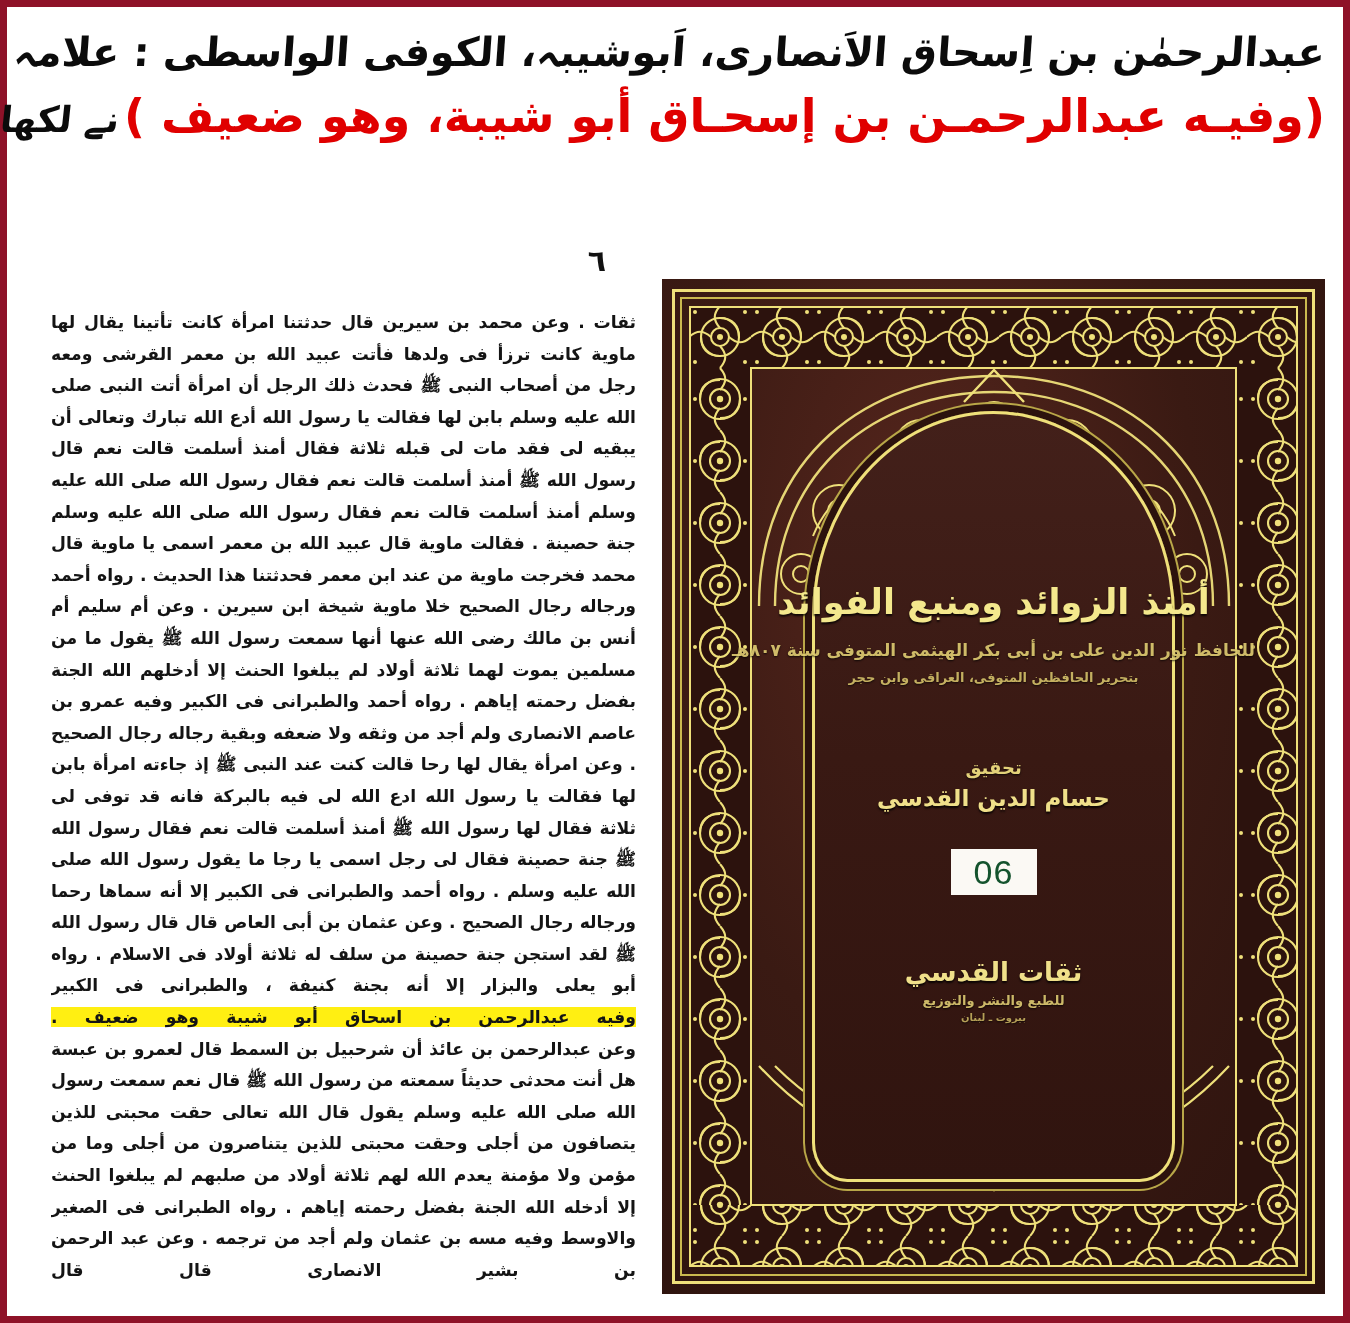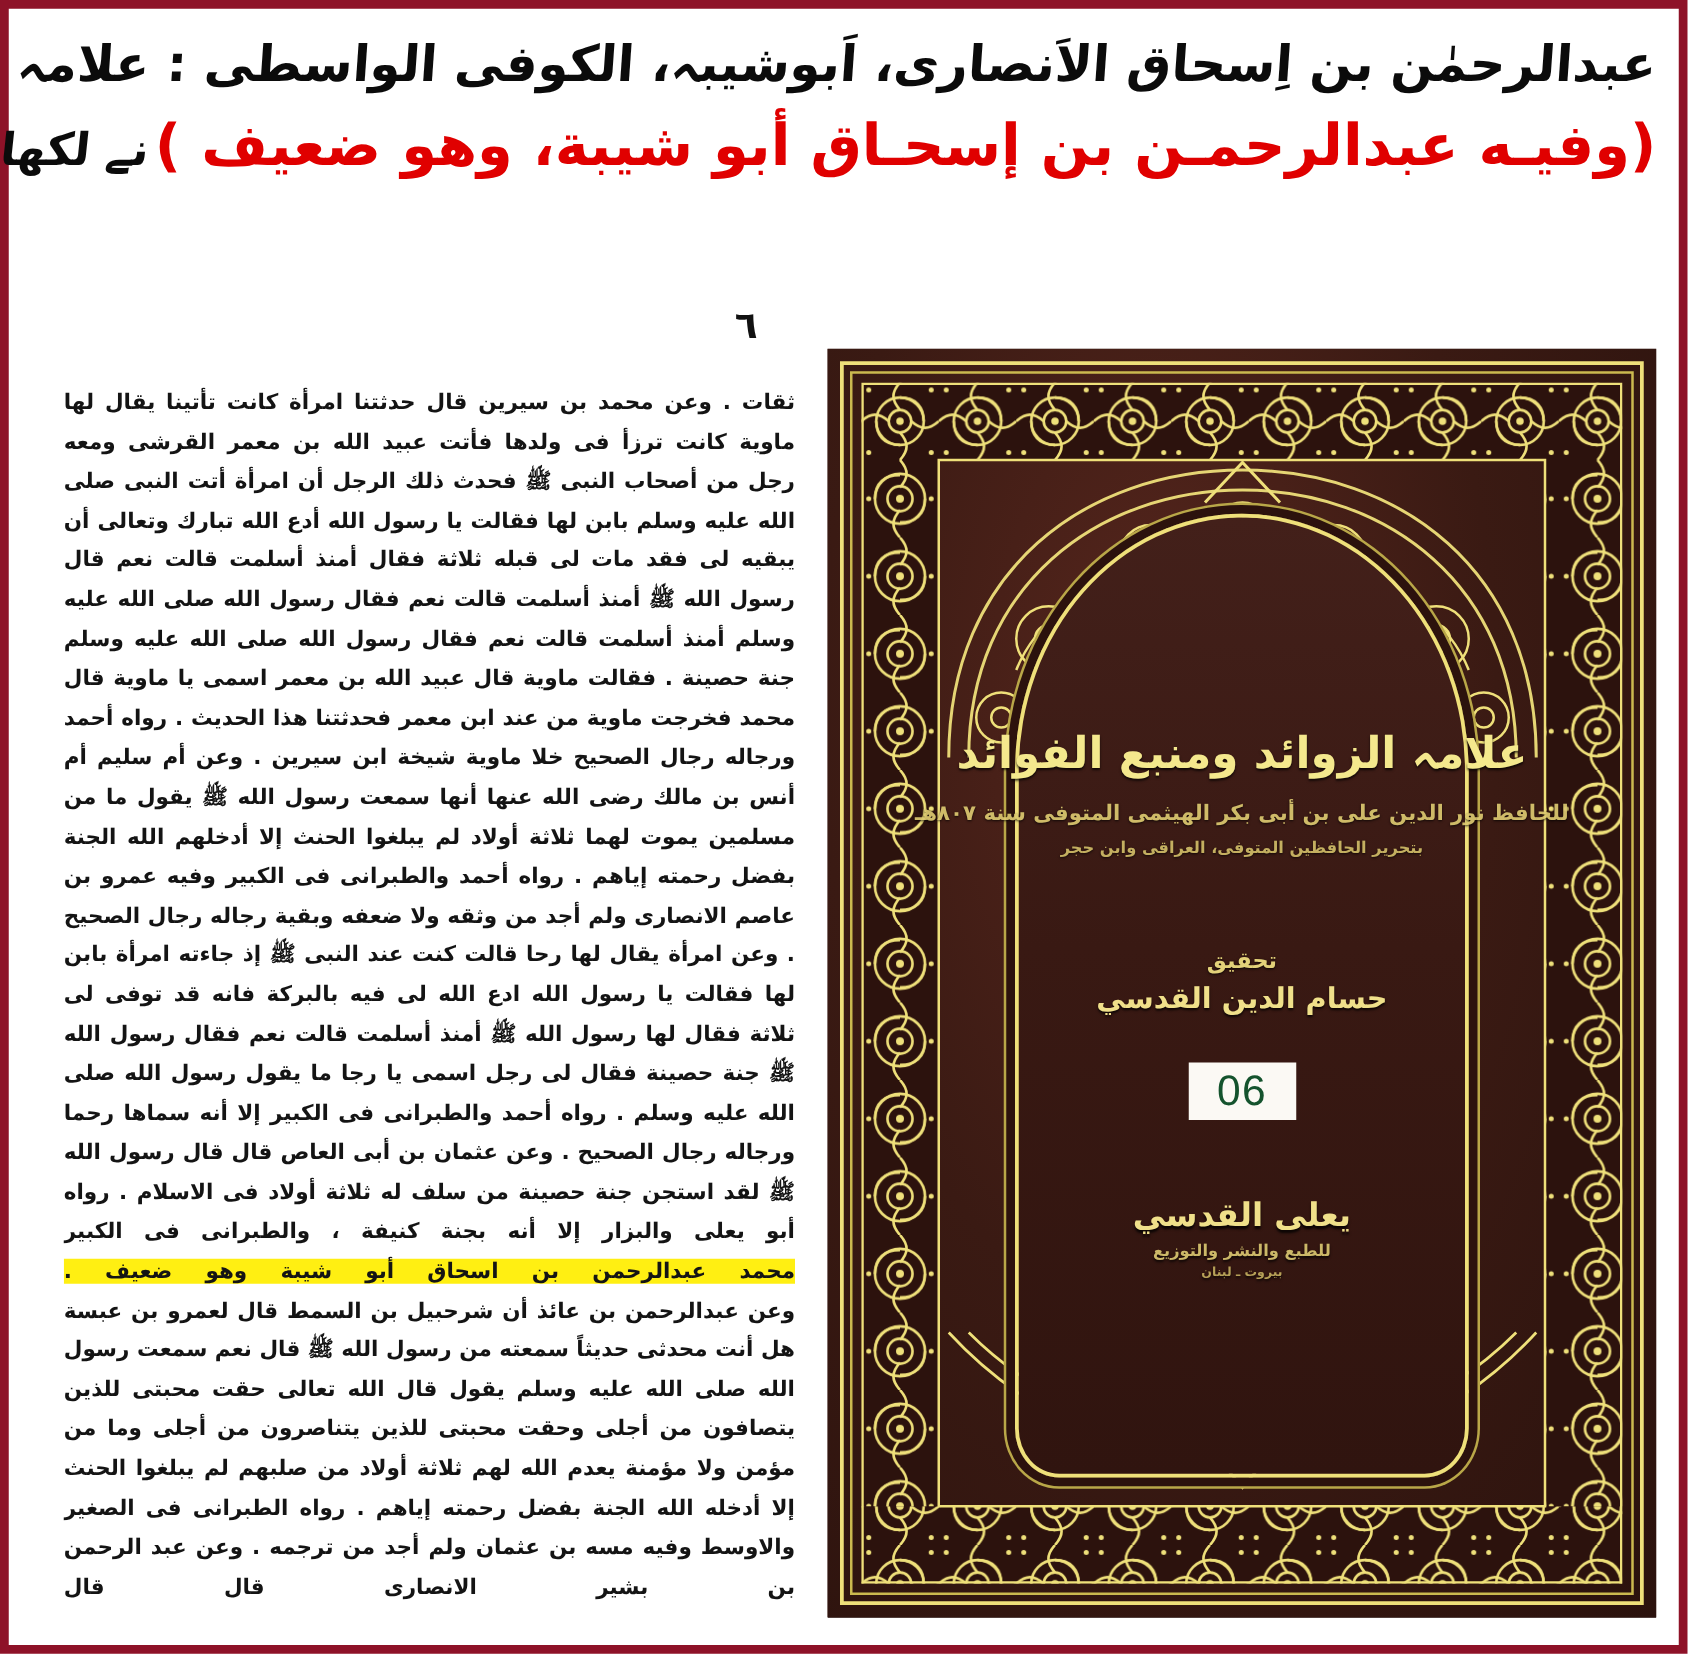--- a/index.html
+++ b/index.html
@@ -187,21 +187,21 @@
     <div class="hdr-red-wrap">
       <span class="hdr-red">(وفيـه عبدالرحمـن بن إسحـاق أبو شيبة، وهو ضعيف )</span>
       <span class="hdr-red-prefix">نے لکھا:</span>
     </div>
   </div>
 
   <div class="folio">٦</div>
 
   <div class="textcol">
     <p>ثقات . وعن محمد بن سيرين قال حدثتنا امرأة كانت تأتينا يقال لها ماوية كانت ترزأ فى ولدها فأتت عبيد الله بن معمر القرشى ومعه رجل من أصحاب النبى ﷺ فحدث ذلك الرجل أن امرأة أتت النبى صلى الله عليه وسلم بابن لها فقالت يا رسول الله أدع الله تبارك وتعالى أن يبقيه لى فقد مات لى قبله ثلاثة فقال أمنذ أسلمت قالت نعم قال رسول الله ﷺ أمنذ أسلمت قالت نعم فقال رسول الله صلى الله عليه وسلم أمنذ أسلمت قالت نعم فقال رسول الله صلى الله عليه وسلم جنة حصينة . فقالت ماوية قال عبيد الله بن معمر اسمى يا ماوية قال محمد فخرجت ماوية من عند ابن معمر فحدثتنا هذا الحديث . رواه أحمد ورجاله رجال الصحيح خلا ماوية شيخة ابن سيرين . وعن أم سليم أم أنس بن مالك رضى الله عنها أنها سمعت رسول الله ﷺ يقول ما من مسلمين يموت لهما ثلاثة أولاد لم يبلغوا الحنث إلا أدخلهم الله الجنة بفضل رحمته إياهم . رواه أحمد والطبرانى فى الكبير وفيه عمرو بن عاصم الانصارى ولم أجد من وثقه ولا ضعفه وبقية رجاله رجال الصحيح . وعن امرأة يقال لها رحا قالت كنت عند النبى ﷺ إذ جاءته امرأة بابن لها فقالت يا رسول الله ادع الله لى فيه بالبركة فانه قد توفى لى ثلاثة فقال لها رسول الله ﷺ أمنذ أسلمت قالت نعم فقال رسول الله ﷺ جنة حصينة فقال لى رجل اسمى يا رجا ما يقول رسول الله صلى الله عليه وسلم . رواه أحمد والطبرانى فى الكبير إلا أنه سماها رحما ورجاله رجال الصحيح . وعن عثمان بن أبى العاص قال قال رسول الله ﷺ لقد استجن جنة حصينة من سلف له ثلاثة أولاد فى الاسلام . رواه أبو يعلى والبزار إلا أنه بجنة كنيفة ، والطبرانى فى الكبير</p>
-    <p><span class="hl">محمد عبدالرحمن بن اسحاق أبو شيبة وهو ضعيف .</span></p>
+    <p><span class="hl">وفيه عبدالرحمن بن اسحاق أبو شيبة وهو ضعيف .</span></p>
     <p>وعن عبدالرحمن بن عائذ أن شرحبيل بن السمط قال لعمرو بن عبسة هل أنت محدثى حديثاً سمعته من رسول الله ﷺ قال نعم سمعت رسول الله صلى الله عليه وسلم يقول قال الله تعالى حقت محبتى للذين يتصافون من أجلى وحقت محبتى للذين يتناصرون من أجلى وما من مؤمن ولا مؤمنة يعدم الله لهم ثلاثة أولاد من صلبهم لم يبلغوا الحنث إلا أدخله الله الجنة بفضل رحمته إياهم . رواه الطبرانى فى الصغير والاوسط وفيه مسه بن عثمان ولم أجد من ترجمه .   وعن عبد الرحمن بن بشير الانصارى قال قال</p>
   </div>
 
   <div class="cover">
     <div class="cover-bg"></div>
 
     <svg class="band-svg" width="609" height="961" viewBox="0 0 609 961" preserveAspectRatio="none">
       <defs>
         <pattern id="arab" width="62" height="62" patternUnits="userSpaceOnUse">
           <rect width="62" height="62" fill="#2c120d"></rect>
@@ -293,29 +293,29 @@
           <circle cx="450" cy="800" r="9"></circle>
         <path d="M285 860 L305 884 L325 860"></path>
       </g>
     </svg>
 
     <div class="rule-a"></div>
     <div class="rule-b"></div>
 
     <div class="panel">
       <div class="panel-inner">
-        <div class="ttl-main">علامہ الزوائد ومنبع الفوائد</div>
+        <div class="ttl-main">أمنذ الزوائد ومنبع الفوائد</div>
         <div class="ttl-sub1">للحافظ نور الدين على بن أبى بكر الهيثمى المتوفى سنة ٨٠٧هـ</div>
         <div class="ttl-sub2">بتحرير الحافظين المتوفى، العراقى وابن حجر</div>
 
         <div class="ttl-editor-label">تحقيق</div>
         <div class="ttl-editor">حسام الدين القدسي</div>
 
         <div class="volbox">06</div>
 
-        <div class="pub-main">يعلى القدسي</div>
+        <div class="pub-main">ثقات القدسي</div>
         <div class="pub-sub">للطبع والنشر والتوزيع</div>
         <div class="pub-sub2">بيروت ـ لبنان</div>
       </div>
     </div>
   </div>
 
 </div>
 
 </body></html>

